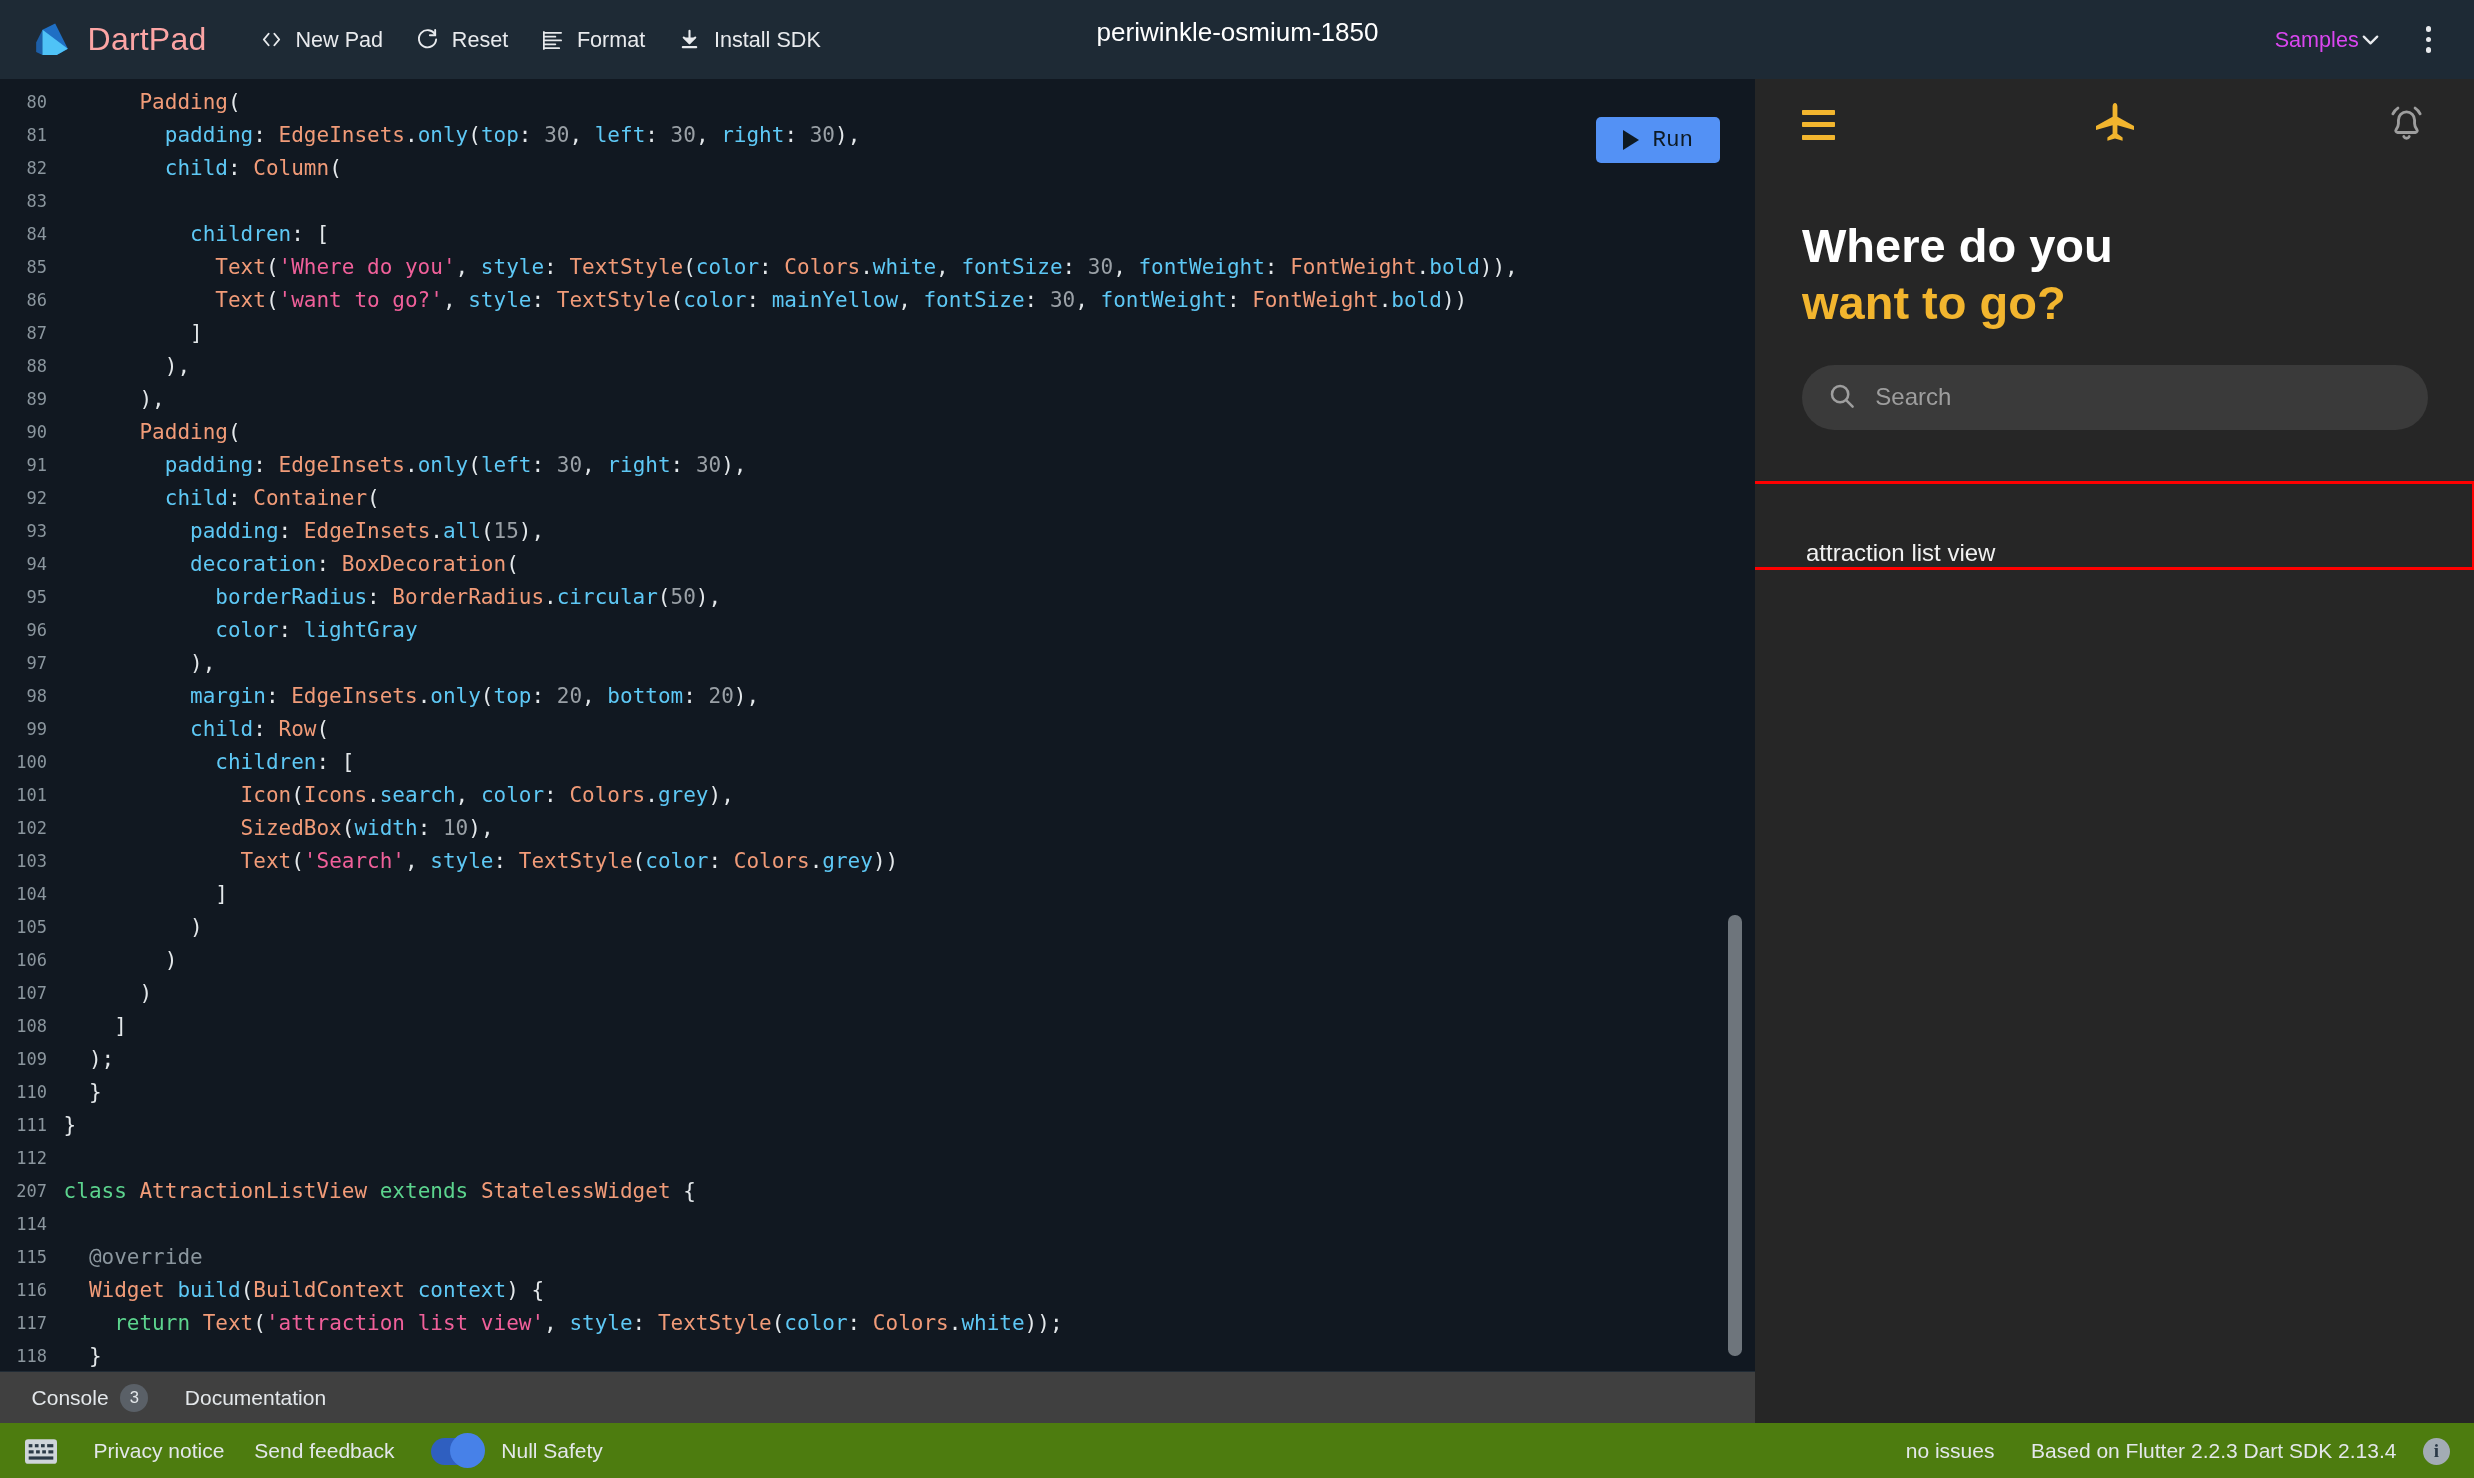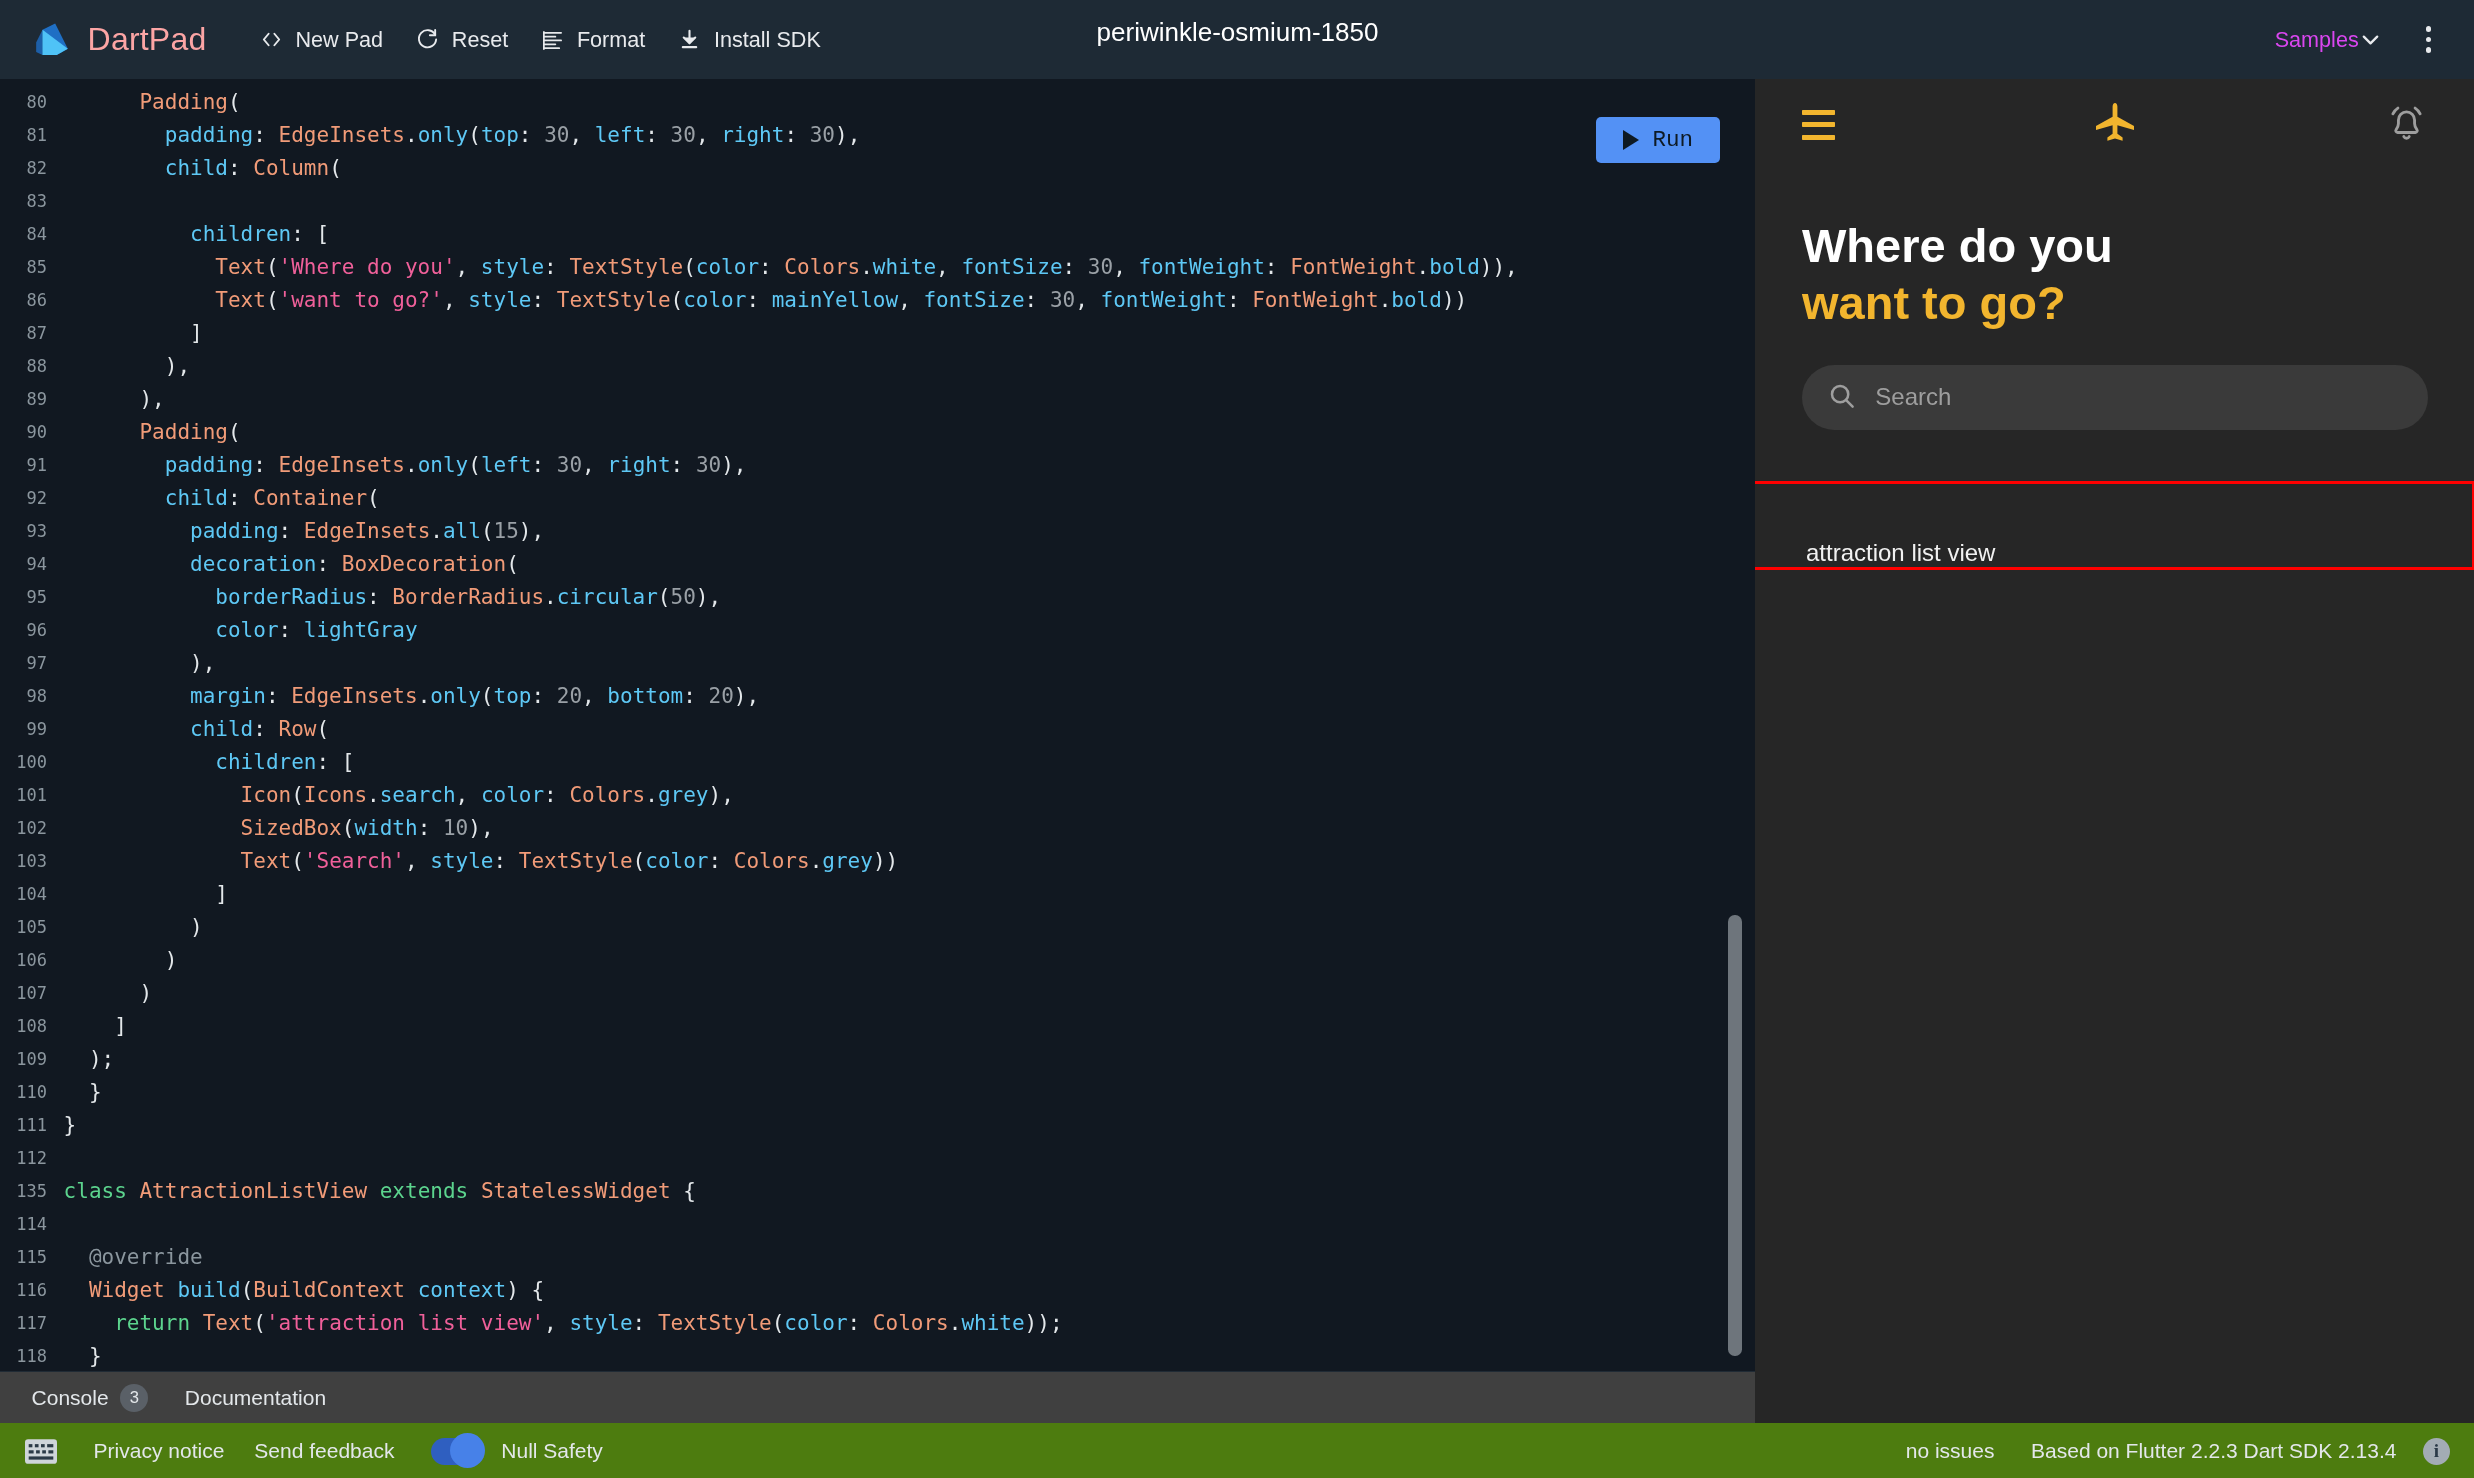--- a/index.html
+++ b/index.html
@@ -262,21 +262,21 @@
             <div class="crow"><div class="gutter">103</div><div class="ctext"><span class="t-pun">              </span><span class="t-cls">Text</span><span class="t-pun">(</span><span class="t-str">'Search'</span><span class="t-pun">, </span><span class="t-prm">style</span><span class="t-pun">: </span><span class="t-cls">TextStyle</span><span class="t-pun">(</span><span class="t-prm">color</span><span class="t-pun">: </span><span class="t-cls">Colors</span><span class="t-pun">.</span><span class="t-prm">grey</span><span class="t-pun">))</span></div></div>
             <div class="crow"><div class="gutter">104</div><div class="ctext"><span class="t-pun">            ]</span></div></div>
             <div class="crow"><div class="gutter">105</div><div class="ctext"><span class="t-pun">          )</span></div></div>
             <div class="crow"><div class="gutter">106</div><div class="ctext"><span class="t-pun">        )</span></div></div>
             <div class="crow"><div class="gutter">107</div><div class="ctext"><span class="t-pun">      )</span></div></div>
             <div class="crow"><div class="gutter">108</div><div class="ctext"><span class="t-pun">    ]</span></div></div>
             <div class="crow"><div class="gutter">109</div><div class="ctext"><span class="t-pun">  );</span></div></div>
             <div class="crow"><div class="gutter">110</div><div class="ctext"><span class="t-pun">  }</span></div></div>
             <div class="crow"><div class="gutter">111</div><div class="ctext"><span class="t-pun">}</span></div></div>
             <div class="crow"><div class="gutter">112</div><div class="ctext"><span class="t-pun"></span></div></div>
-            <div class="crow"><div class="gutter">135</div><div class="ctext"><span class="t-kw">class</span><span class="t-pun"> </span><span class="t-cls">AttractionListView</span><span class="t-pun"> </span><span class="t-kw">extends</span><span class="t-pun"> </span><span class="t-cls">StatelessWidget</span><span class="t-pun"> {</span></div></div>
+            <div class="crow"><div class="gutter">207</div><div class="ctext"><span class="t-kw">class</span><span class="t-pun"> </span><span class="t-cls">AttractionListView</span><span class="t-pun"> </span><span class="t-kw">extends</span><span class="t-pun"> </span><span class="t-cls">StatelessWidget</span><span class="t-pun"> {</span></div></div>
             <div class="crow"><div class="gutter">114</div><div class="ctext"><span class="t-pun"></span></div></div>
             <div class="crow"><div class="gutter">115</div><div class="ctext"><span class="t-pun">  </span><span class="t-ann">@override</span></div></div>
             <div class="crow"><div class="gutter">116</div><div class="ctext"><span class="t-pun">  </span><span class="t-cls">Widget</span><span class="t-pun"> </span><span class="t-prm">build</span><span class="t-pun">(</span><span class="t-cls">BuildContext</span><span class="t-pun"> </span><span class="t-prm">context</span><span class="t-pun">) {</span></div></div>
             <div class="crow"><div class="gutter">117</div><div class="ctext"><span class="t-pun">    </span><span class="t-kw">return</span><span class="t-pun"> </span><span class="t-cls">Text</span><span class="t-pun">(</span><span class="t-str">'attraction list view'</span><span class="t-pun">, </span><span class="t-prm">style</span><span class="t-pun">: </span><span class="t-cls">TextStyle</span><span class="t-pun">(</span><span class="t-prm">color</span><span class="t-pun">: </span><span class="t-cls">Colors</span><span class="t-pun">.</span><span class="t-prm">white</span><span class="t-pun">));</span></div></div>
             <div class="crow"><div class="gutter">118</div><div class="ctext"><span class="t-pun">  }</span></div></div>
           </div>
 
         <div class="vscroll"></div>
       </div>
 

